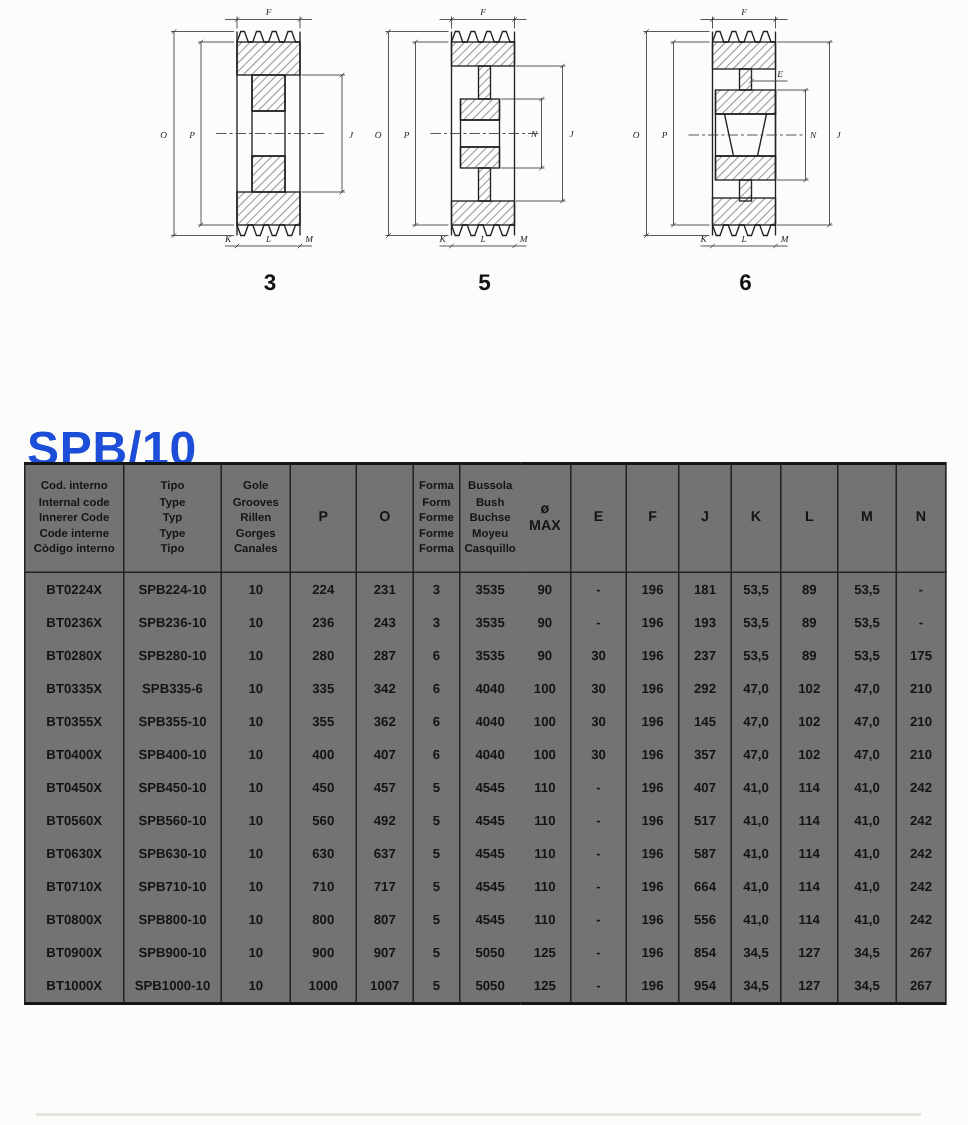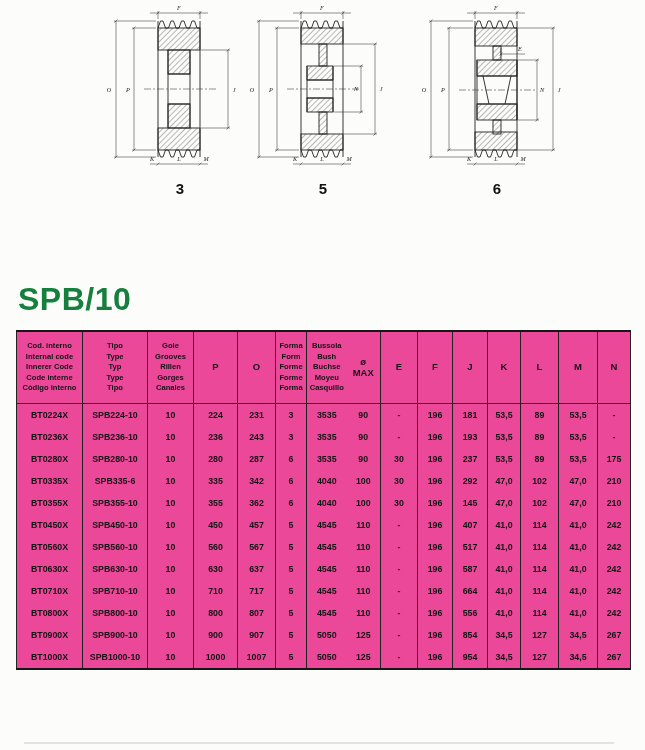--- a/index.html
+++ b/index.html
@@ -30,33 +30,32 @@
     font-size:6.2px;
     fill:#222;
   }
   
   .title{
     position:absolute;
     left:18px;top:260px;
     font-size:32px;
     font-weight:bold;
     letter-spacing:0.5px;
-    color:#15803d;
+    color:#1d4ed8;
   }
   
   .tbl{
     position:absolute;
     left:16px;top:308px;
     border-collapse:collapse;
     table-layout:fixed;
     width:615px;
-    background:#ec4899;
+    background:#737373;
     border-top:2.5px solid #161616;
     border-bottom:2.5px solid #161616;
-    margin-top:22px;
   }
   .tbl th,.tbl td{
     border-left:1px solid #222;
     border-right:1px solid #222;
     padding:0;
     text-align:center;
     vertical-align:middle;
   }
   .tbl thead th{
     border-bottom:1px solid #222;
@@ -404,20 +403,37 @@
           <td class="no-l">100</td>
           <td>30</td>
           <td>196</td>
           <td>145</td>
           <td>47,0</td>
           <td>102</td>
           <td>47,0</td>
           <td>210</td>
         </tr>
 
+        <tr>
+          <td>BT0400X</td>
+          <td>SPB400-10</td>
+          <td>10</td>
+          <td class="p-col">400</td>
+          <td>407</td>
+          <td>6</td>
+          <td class="no-r">4040</td>
+          <td class="no-l">100</td>
+          <td>30</td>
+          <td>196</td>
+          <td>357</td>
+          <td>47,0</td>
+          <td>102</td>
+          <td>47,0</td>
+          <td>210</td>
+        </tr>
 
         <tr>
           <td>BT0450X</td>
           <td>SPB450-10</td>
           <td>10</td>
           <td class="p-col">450</td>
           <td>457</td>
           <td>5</td>
           <td class="no-r">4545</td>
           <td class="no-l">110</td>
@@ -429,21 +445,21 @@
           <td>41,0</td>
           <td>242</td>
         </tr>
 
 
         <tr>
           <td>BT0560X</td>
           <td>SPB560-10</td>
           <td>10</td>
           <td class="p-col">560</td>
-          <td>567</td>
+          <td>492</td>
           <td>5</td>
           <td class="no-r">4545</td>
           <td class="no-l">110</td>
           <td>-</td>
           <td>196</td>
           <td>517</td>
           <td>41,0</td>
           <td>114</td>
           <td>41,0</td>
           <td>242</td>

